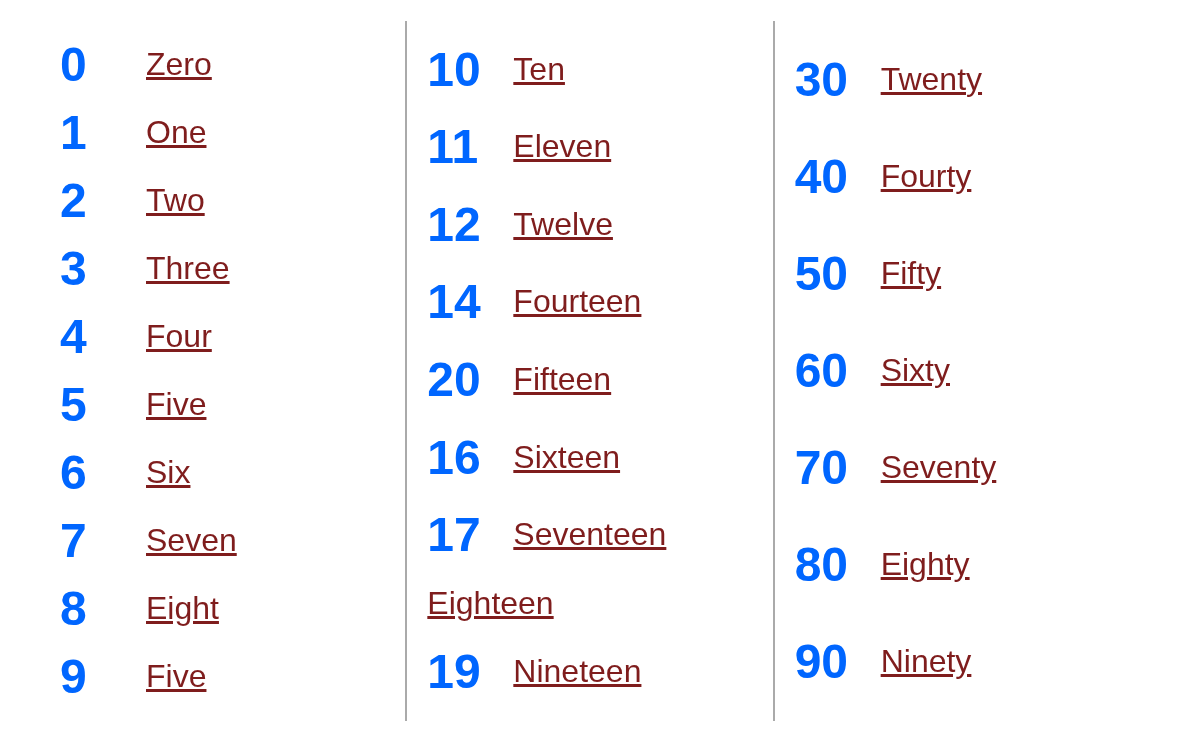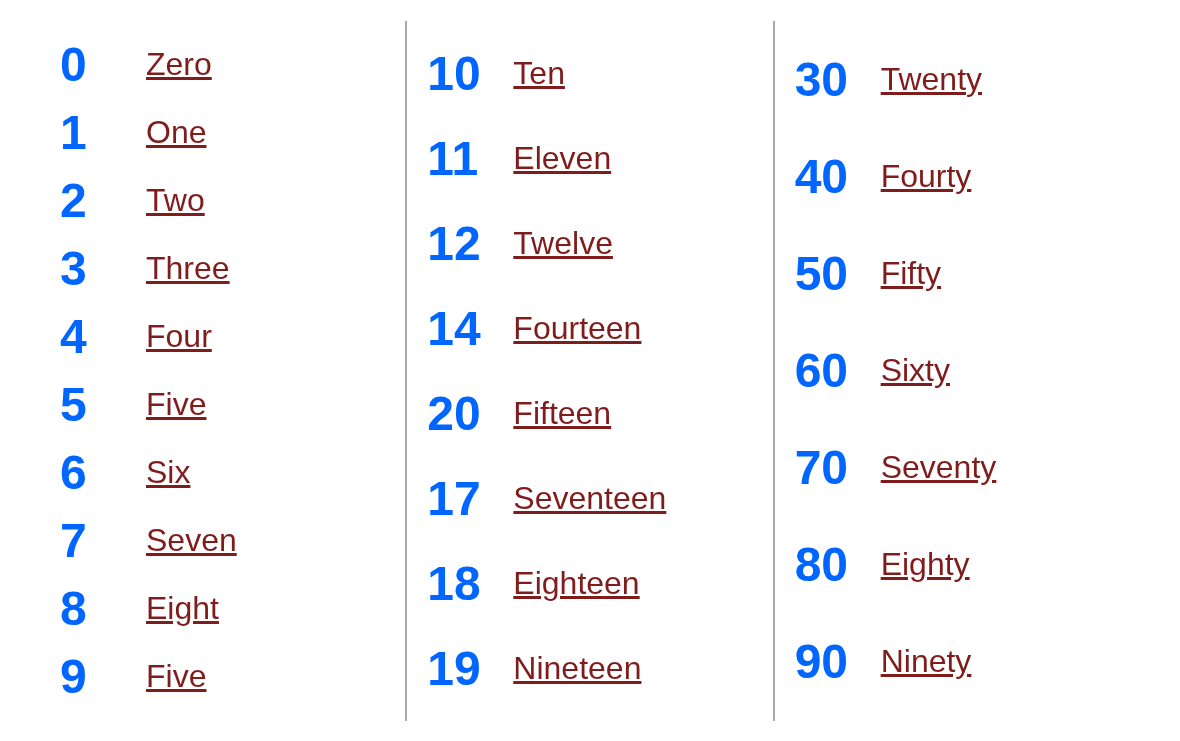--- a/index.html
+++ b/index.html
@@ -120,25 +120,28 @@
       </div>
       <div class="number-row">
         <span class="num-digit">14</span>
         <span class="num-word">Fourteen</span>
       </div>
       <div class="number-row">
         <span class="num-digit">20</span>
         <span class="num-word">Fifteen</span>
       </div>
       <div class="number-row">
+        <span class="num-digit">16</span>
+        <span class="num-word">Sixteen</span>
+      </div>
+      <div class="number-row">
         <span class="num-digit">17</span>
         <span class="num-word">Seventeen</span>
       </div>
       <div class="number-row">
-        <span class="num-digit">18</span>
         <span class="num-word">Eighteen</span>
       </div>
       <div class="number-row">
         <span class="num-digit">19</span>
         <span class="num-word">Nineteen</span>
       </div>
     </div>
     <div class="column">
       <div class="number-row">
         <span class="num-digit">30</span>

